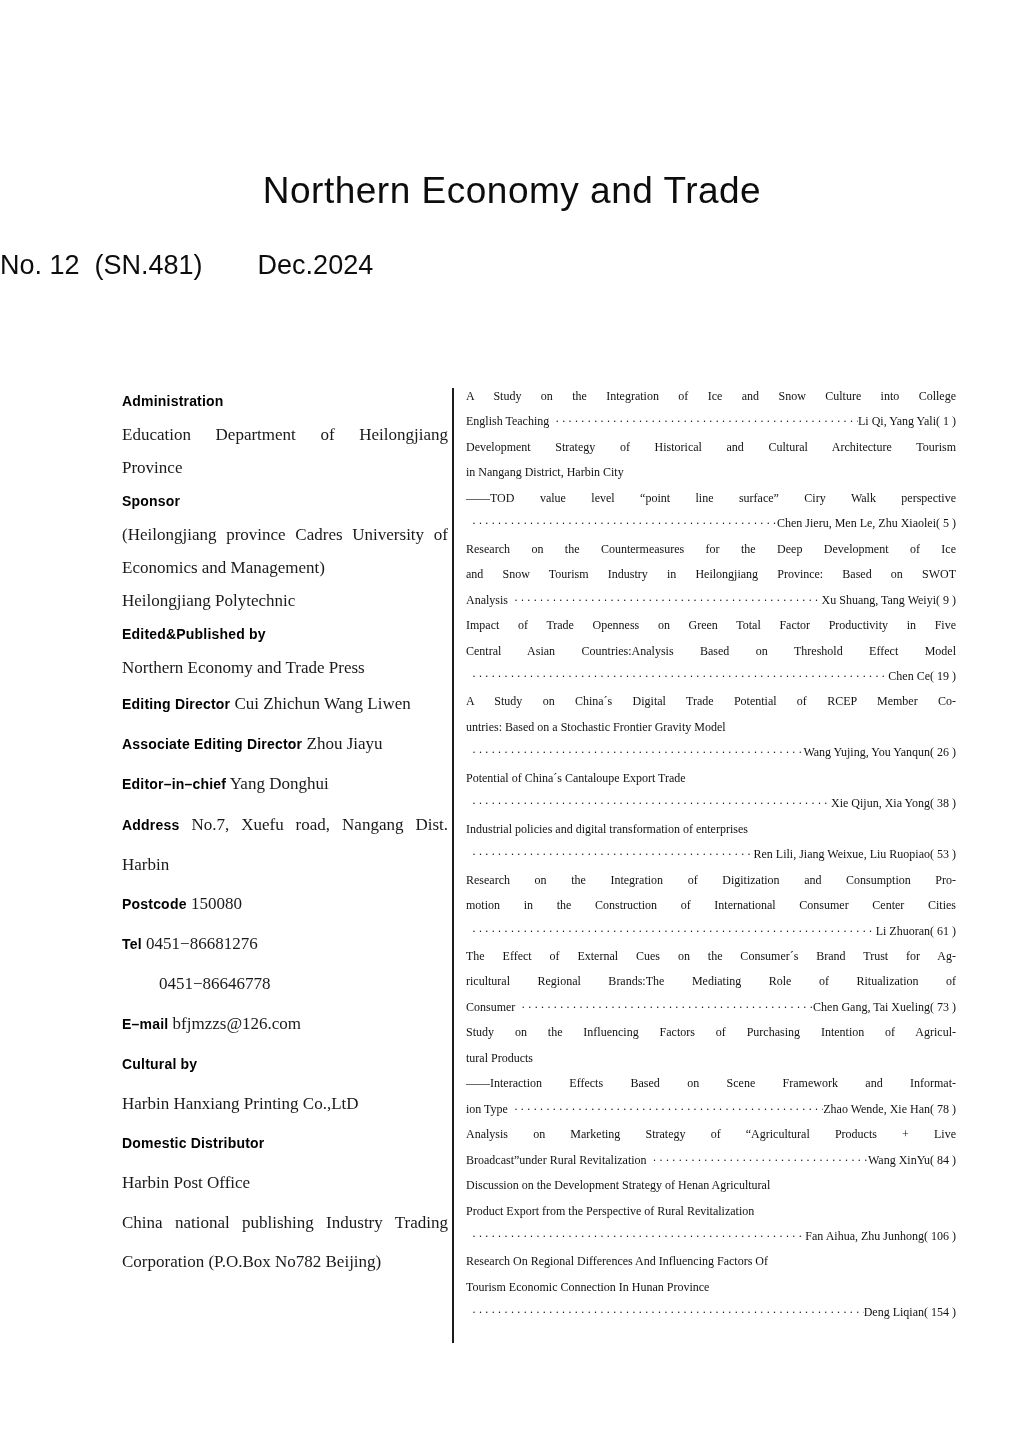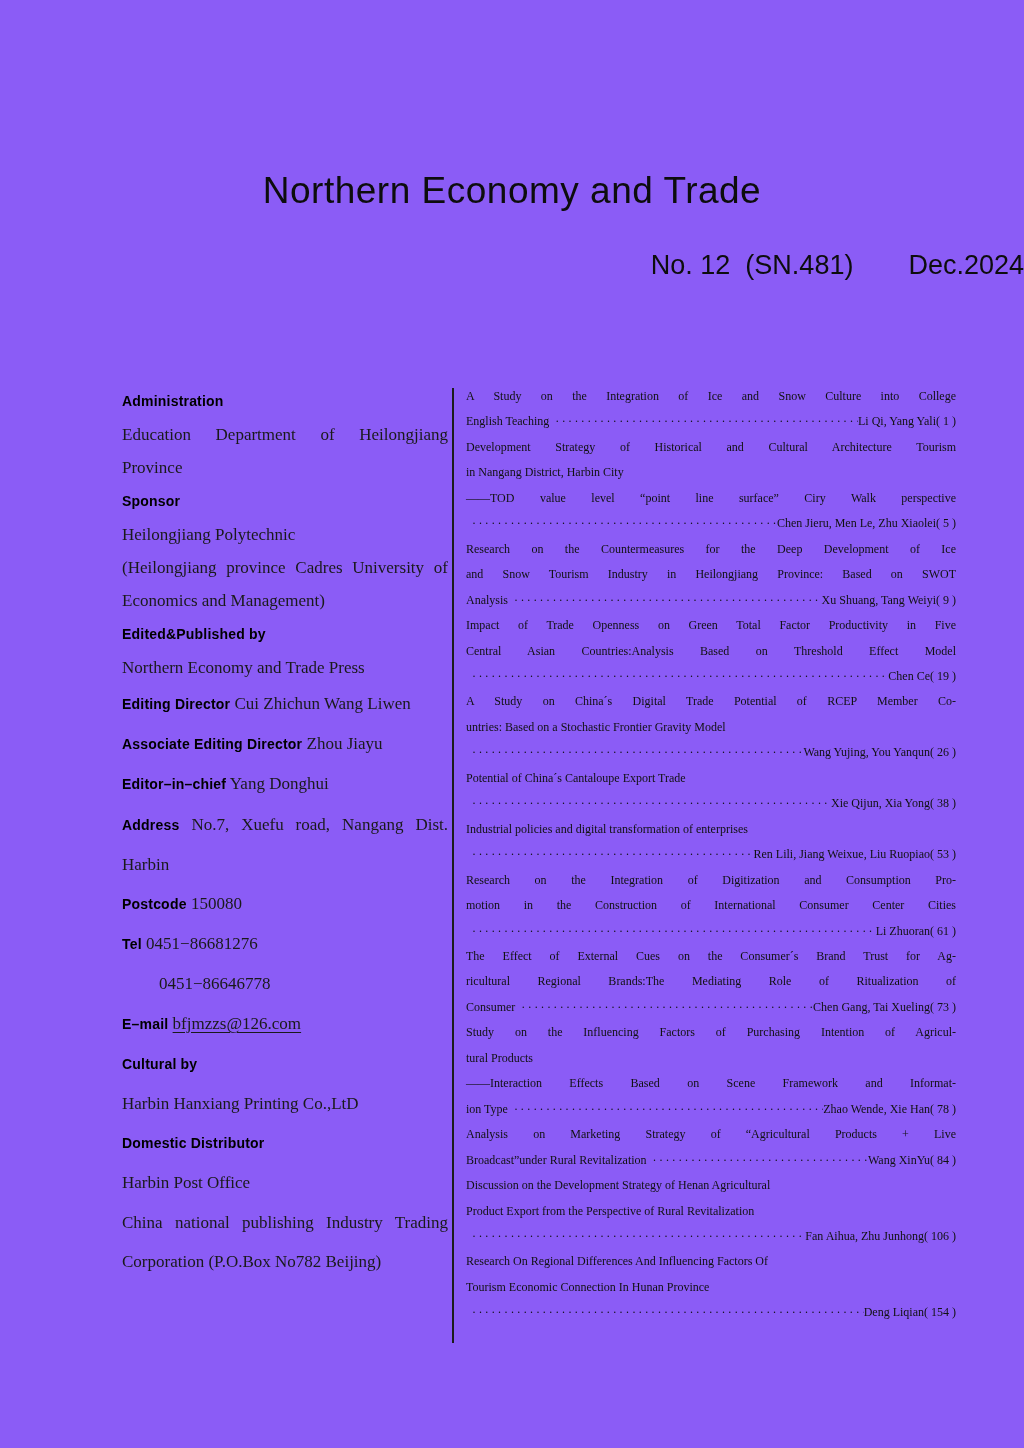--- a/index.html
+++ b/index.html
@@ -1,33 +1,33 @@
 <!DOCTYPE html>
 <html><head>
 <meta charset="utf-8">
 <style>
   html,body { margin:0; padding:0; background:#e8e8e8; }
   .page {
     position:relative;
     width:1024px; height:1448px;
     margin:0 auto;
-    background:#8b5cf6;
+    background:#ffffff;
     color:#111;
     overflow:hidden;
   }
   .journal-title {
     position:absolute; top:170px; left:0; width:100%;
     text-align:center;
     font-family:"Liberation Sans", sans-serif;
     font-size:37px; font-weight:500; letter-spacing:0.5px;
     color:#0d0d0d;
   }
   .issue-line {
     position:absolute; top:250px; left:0; width:100%;
-    text-align:right;
+    text-align:left;
     font-family:"Liberation Sans", sans-serif;
     font-size:27px; font-weight:500; color:#0d0d0d;
     white-space:pre;
   }
   .issue-line .date { margin-left:55px; }
 
   .divider {
     position:absolute; left:452px; top:388px;
     width:2px; height:955px; background:#1c1c1c;
   }
@@ -41,21 +41,21 @@
     font-size:17px; color:#1a1a1a;
     text-align:justify;
   }
   .m-item.lh33 { line-height:33px; }
   .m-item.lh39 { line-height:39.2px; }
   .m-item .lbl {
     font-family:"Liberation Sans", sans-serif;
     font-weight:bold; font-size:14px; color:#000;
     letter-spacing:0.2px;
   }
-  .m-item .val.u { text-decoration:underline; text-underline-offset:3px; }
+  .m-item .val.u { text-underline-offset:3px; }
   .m-item.indent { padding-left:37px; }
 
   
   .toc {
     position:absolute; left:466px; top:384px; width:490px;
   }
   .t-line {
     font-family:"Liberation Serif", serif;
     font-size:12px; line-height:25.45px; color:#111;
     text-align:justify;
@@ -78,22 +78,22 @@
 <div class="page">
   <div class="journal-title">Northern Economy and Trade</div>
   <div class="issue-line"><span>No. 12  (SN.481)</span><span class="date">Dec.2024</span></div>
 
   <div class="divider"></div>
 
   <div class="masthead">
       <div class="m-item lh33"><span class="lbl">Administration</span></div>
       <div class="m-item lh33"><span class="val">Education Department of Heilongjiang Province</span></div>
       <div class="m-item lh33"><span class="lbl">Sponsor</span></div>
+      <div class="m-item lh33"><span class="val">(Heilongjiang province Cadres University of Economics and Management)</span></div>
       <div class="m-item lh33"><span class="val">Heilongjiang Polytechnic</span></div>
-      <div class="m-item lh33"><span class="val">(Heilongjiang province Cadres University of Economics and Management)</span></div>
       <div class="m-item lh33"><span class="lbl">Edited&amp;Published by</span></div>
       <div class="m-item lh33"><span class="val">Northern Economy and Trade Press</span></div>
       <div class="m-item lh39"><span class="lbl">Editing Director</span> <span class="val">Cui Zhichun Wang Liwen</span></div>
       <div class="m-item lh39"><span class="lbl">Associate Editing Director</span> <span class="val">Zhou Jiayu</span></div>
       <div class="m-item lh39"><span class="lbl">Editor–in–chief</span> <span class="val">Yang Donghui</span></div>
       <div class="m-item lh39"><span class="lbl">Address</span> <span class="val">No.7, Xuefu road, Nangang Dist. Harbin</span></div>
       <div class="m-item lh39"><span class="lbl">Postcode</span> <span class="val">150080</span></div>
       <div class="m-item lh39"><span class="lbl">Tel</span> <span class="val">0451−86681276</span></div>
       <div class="m-item lh39 indent"><span class="val">0451−86646778</span></div>
       <div class="m-item lh39"><span class="lbl">E–mail</span> <span class="val u">bfjmzzs@126.com</span></div>

